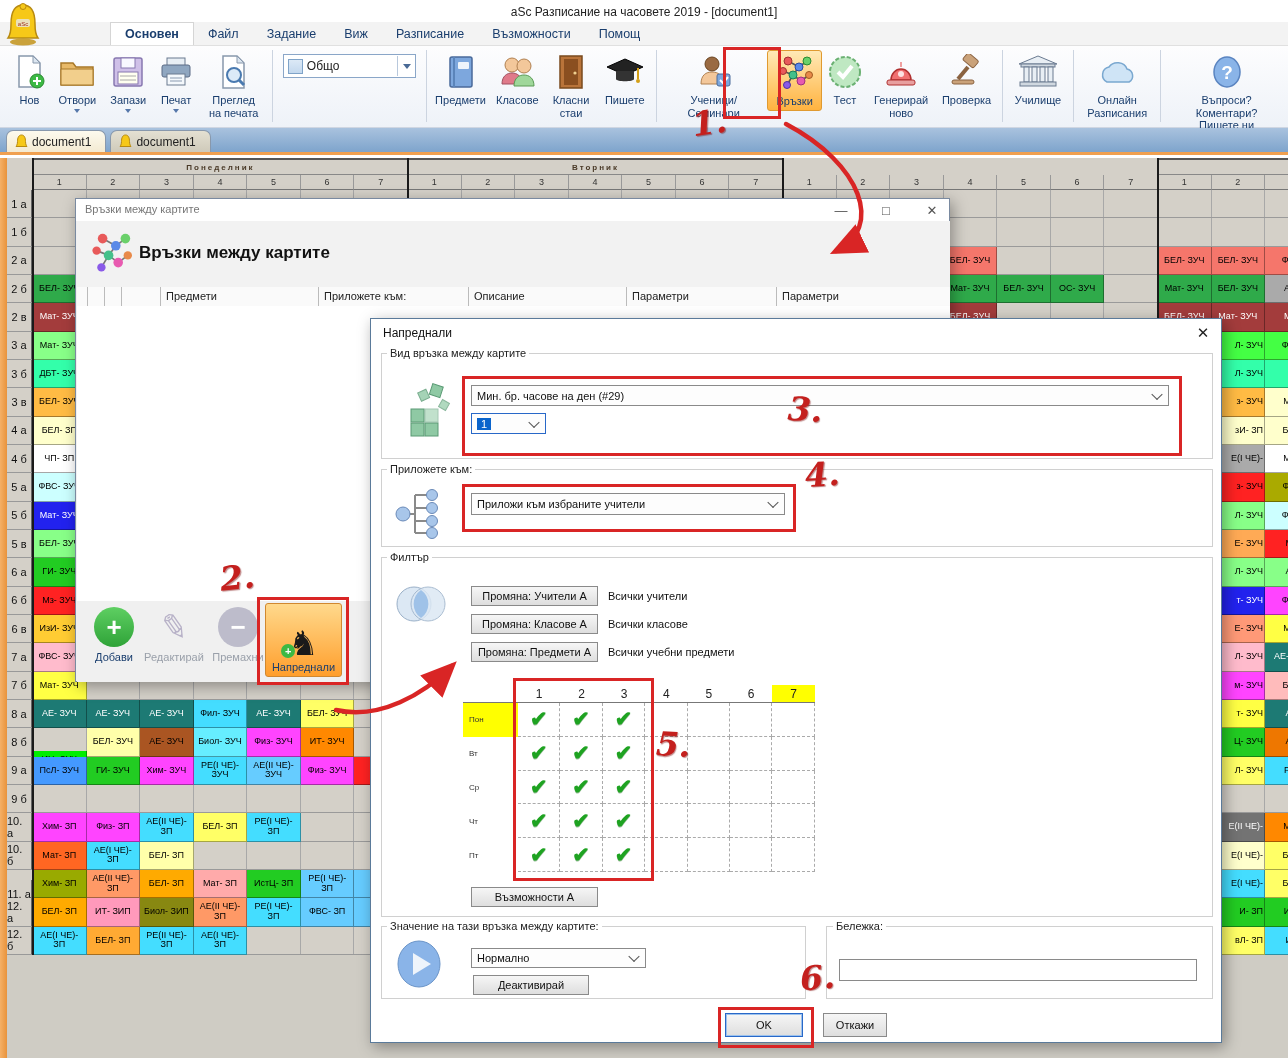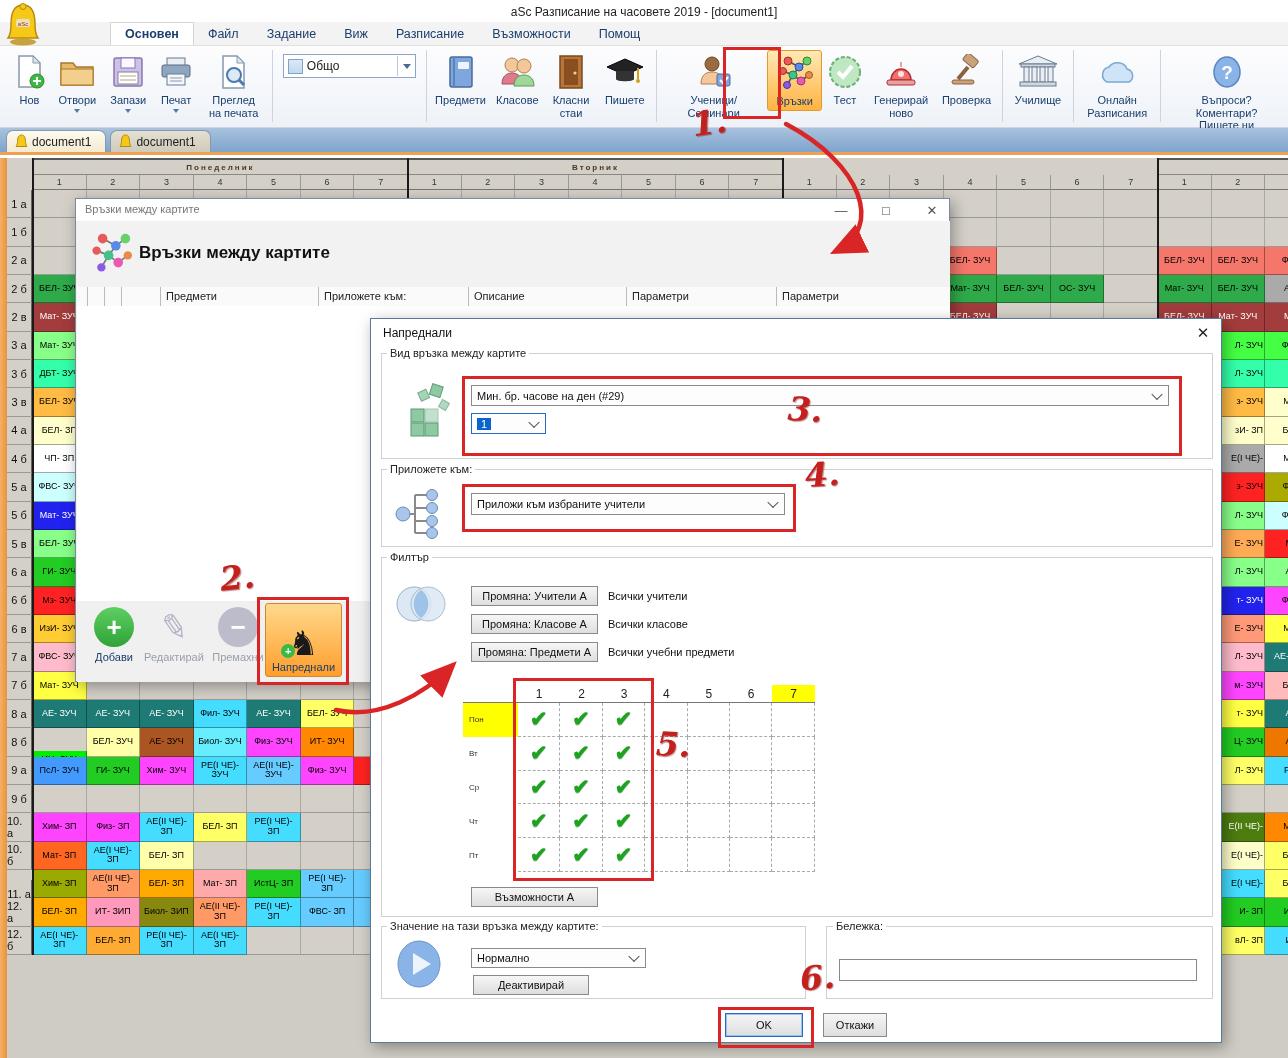--- a/index.html
+++ b/index.html
@@ -526,21 +526,21 @@
     <div class="cell" style="left: 1211.54px; top: 485.28px; width: 53.57px; height: 28.33px; background: rgb(255, 187, 204); color: rgb(0, 0, 0); justify-content: flex-end;">Л- ЗУЧ</div>
     <div class="cell" style="left: 1265.11px; top: 485.28px; width: 53.57px; height: 28.33px; background: rgb(29, 122, 116); color: rgb(255, 255, 255);">АЕ- ЗУЧ</div>
     <div class="cell" style="left: 1211.54px; top: 513.61px; width: 53.57px; height: 28.33px; background: rgb(255, 68, 255); color: rgb(0, 0, 0); justify-content: flex-end;">м- ЗУЧ</div>
     <div class="cell" style="left: 1265.11px; top: 513.61px; width: 53.57px; height: 28.33px; background: rgb(255, 187, 187); color: rgb(0, 0, 0);">БЕЛ</div>
     <div class="cell" style="left: 1211.54px; top: 541.94px; width: 53.57px; height: 28.33px; background: rgb(255, 255, 68); color: rgb(0, 0, 0); justify-content: flex-end;">т- ЗУЧ</div>
     <div class="cell" style="left: 1265.11px; top: 541.94px; width: 53.57px; height: 28.33px; background: rgb(29, 122, 116); color: rgb(255, 255, 255);">АЕ</div>
     <div class="cell" style="left: 1211.54px; top: 570.27px; width: 53.57px; height: 28.33px; background: rgb(34, 204, 34); color: rgb(0, 0, 0); justify-content: flex-end;">Ц- ЗУЧ</div>
     <div class="cell" style="left: 1265.11px; top: 570.27px; width: 53.57px; height: 28.33px; background: rgb(238, 119, 0); color: rgb(0, 0, 0);">АЕ</div>
     <div class="cell" style="left: 1211.54px; top: 598.6px; width: 53.57px; height: 28.33px; background: rgb(255, 255, 102); color: rgb(0, 0, 0); justify-content: flex-end;">Л- ЗУЧ</div>
     <div class="cell" style="left: 1265.11px; top: 598.6px; width: 53.57px; height: 28.33px; background: rgb(68, 221, 255); color: rgb(0, 0, 0);">РЕ(</div>
-    <div class="cell" style="left: 1211.54px; top: 655.26px; width: 53.57px; height: 28.33px; background: #4d7c0f; color: rgb(255, 255, 255); justify-content: flex-end;">Е(II ЧЕ)-</div>
+    <div class="cell" style="left: 1211.54px; top: 655.26px; width: 53.57px; height: 28.33px; background: #737373; color: rgb(255, 255, 255); justify-content: flex-end;">Е(II ЧЕ)-</div>
     <div class="cell" style="left: 1265.11px; top: 655.26px; width: 53.57px; height: 28.33px; background: rgb(255, 136, 0); color: rgb(0, 0, 0);">Мат</div>
     <div class="cell" style="left: 1211.54px; top: 683.59px; width: 53.57px; height: 28.33px; background: rgb(255, 255, 204); color: rgb(0, 0, 0); justify-content: flex-end;">Е(I ЧЕ)-</div>
     <div class="cell" style="left: 1265.11px; top: 683.59px; width: 53.57px; height: 28.33px; background: rgb(255, 255, 102); color: rgb(0, 0, 0);">БЕЛ</div>
     <div class="cell" style="left: 1211.54px; top: 711.92px; width: 53.57px; height: 28.33px; background: rgb(68, 221, 255); color: rgb(0, 0, 0); justify-content: flex-end;">Е(I ЧЕ)-</div>
     <div class="cell" style="left: 1265.11px; top: 711.92px; width: 53.57px; height: 28.33px; background: rgb(255, 255, 102); color: rgb(0, 0, 0);">БЕЛ</div>
     <div class="cell" style="left: 1211.54px; top: 740.25px; width: 53.57px; height: 28.33px; background: rgb(34, 204, 34); color: rgb(0, 0, 0); justify-content: flex-end;">И- ЗП</div>
     <div class="cell" style="left: 1265.11px; top: 740.25px; width: 53.57px; height: 28.33px; background: rgb(34, 204, 34); color: rgb(0, 0, 0);">Ист</div>
     <div class="cell" style="left: 1211.54px; top: 768.58px; width: 53.57px; height: 28.33px; background: rgb(255, 255, 102); color: rgb(0, 0, 0); justify-content: flex-end;">вЛ- ЗП</div>
     <div class="cell" style="left: 1265.11px; top: 768.58px; width: 53.57px; height: 28.33px; background: rgb(68, 221, 255); color: rgb(0, 0, 0);">ИТ</div>
     <div class="dayline" style="left: 32px; height: 796.91px;"></div>

